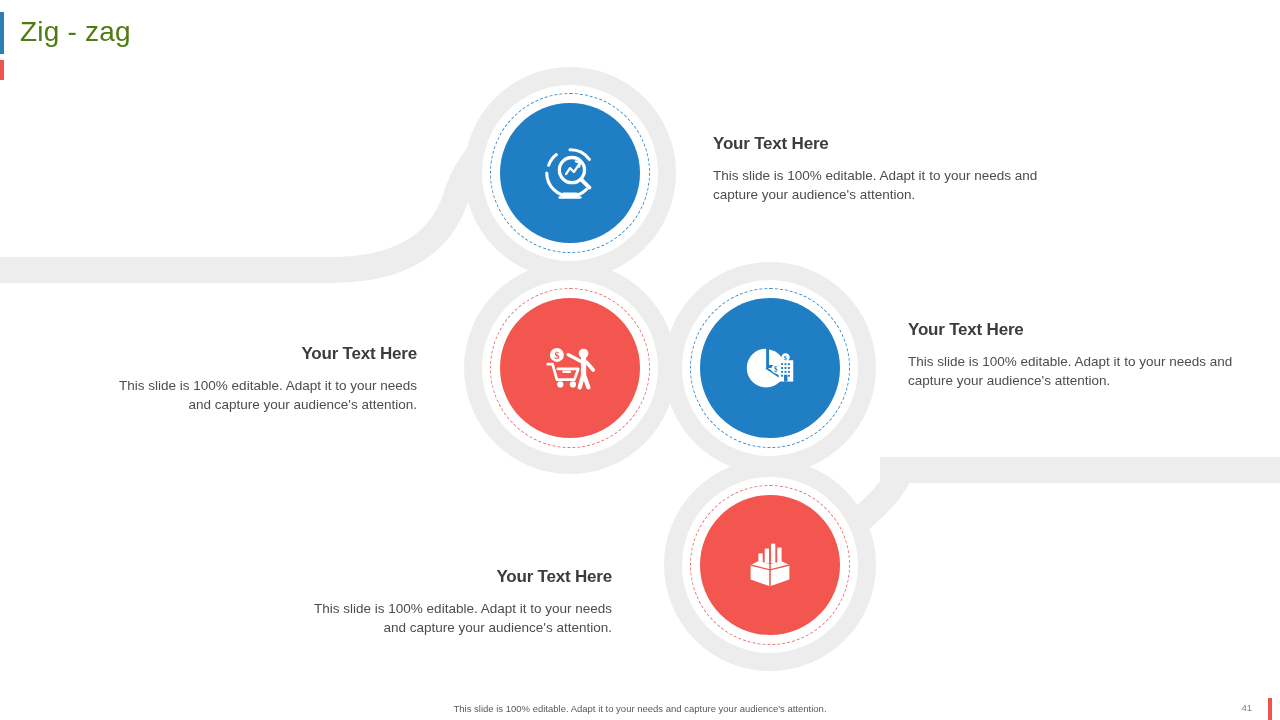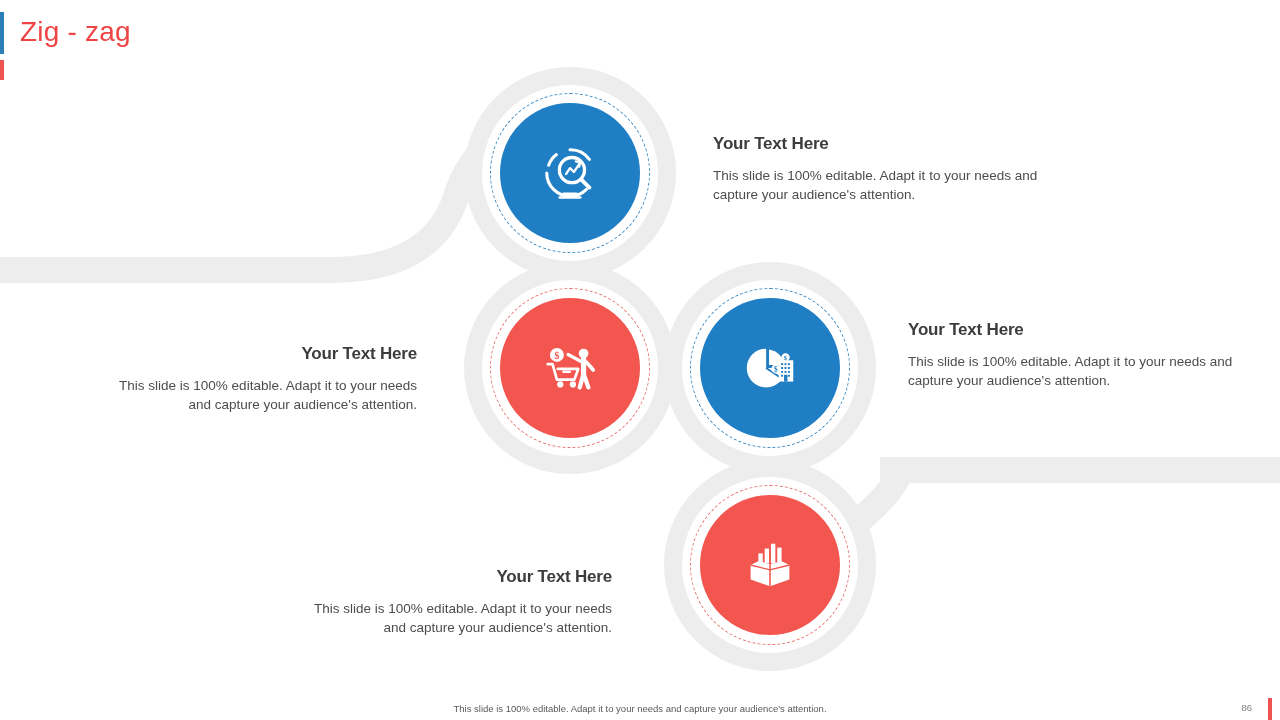--- a/index.html
+++ b/index.html
@@ -34,21 +34,21 @@
     top: 60px;
     width: 4px;
     height: 20px;
     background: #ef5350;
   }
   .slide-title {
     position: absolute;
     left: 20px;
     top: 16px;
     font-size: 28px;
-    color: #ef4444;
+    color: #4d7c0f;
     font-weight: 400;
     letter-spacing: 0.2px;
     white-space: nowrap;
   }
 
   
   #path-layer {
     position: absolute;
     left: 0;
     top: 0;
@@ -277,16 +277,16 @@
       </svg>
     </div>
   </div>
 
   <div class="txt-block align-right" style="left:300px; top:559px; width:312px;">
     <div class="txt-head">Your Text Here</div>
     <div class="txt-body">This slide is 100% editable. Adapt it to your needs and capture your audience's attention.</div>
   </div>
 
   <div class="footer-note">This slide is 100% editable.  Adapt it to your needs and capture your audience's attention.</div>
-  <div class="page-num">86</div>
+  <div class="page-num">41</div>
   <div class="page-accent"></div>
 
 </div>
 
 </body></html>

